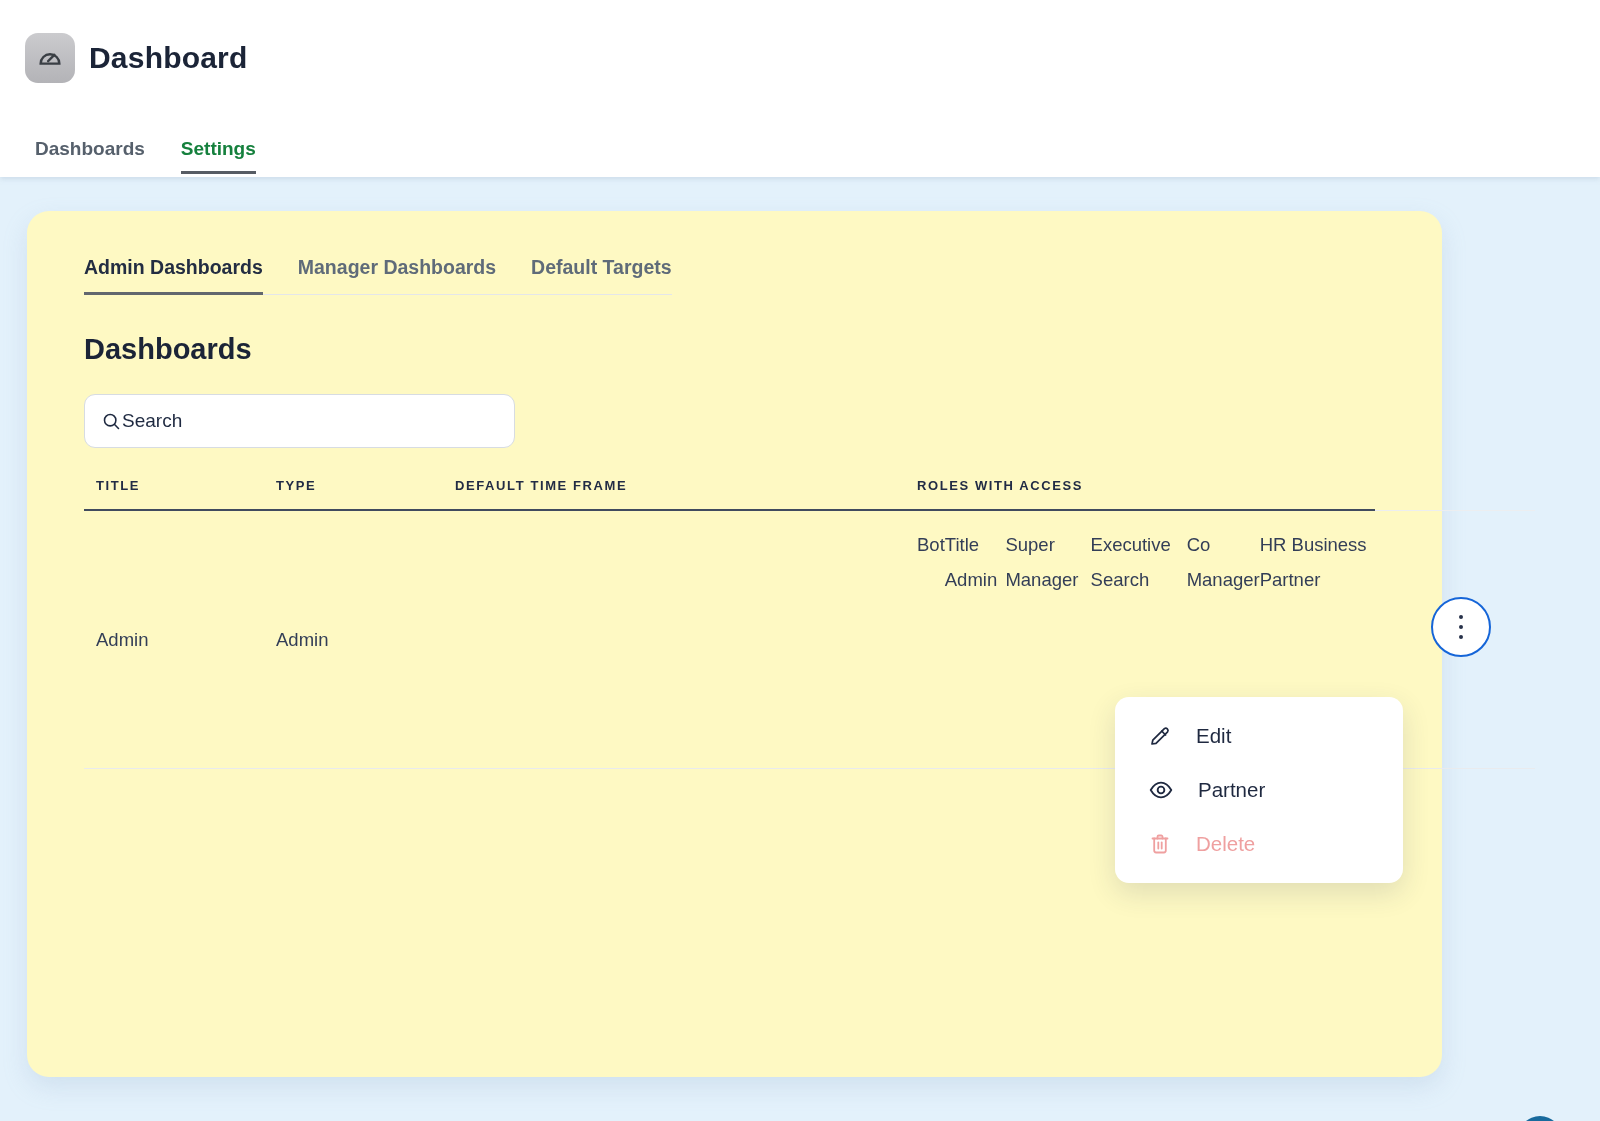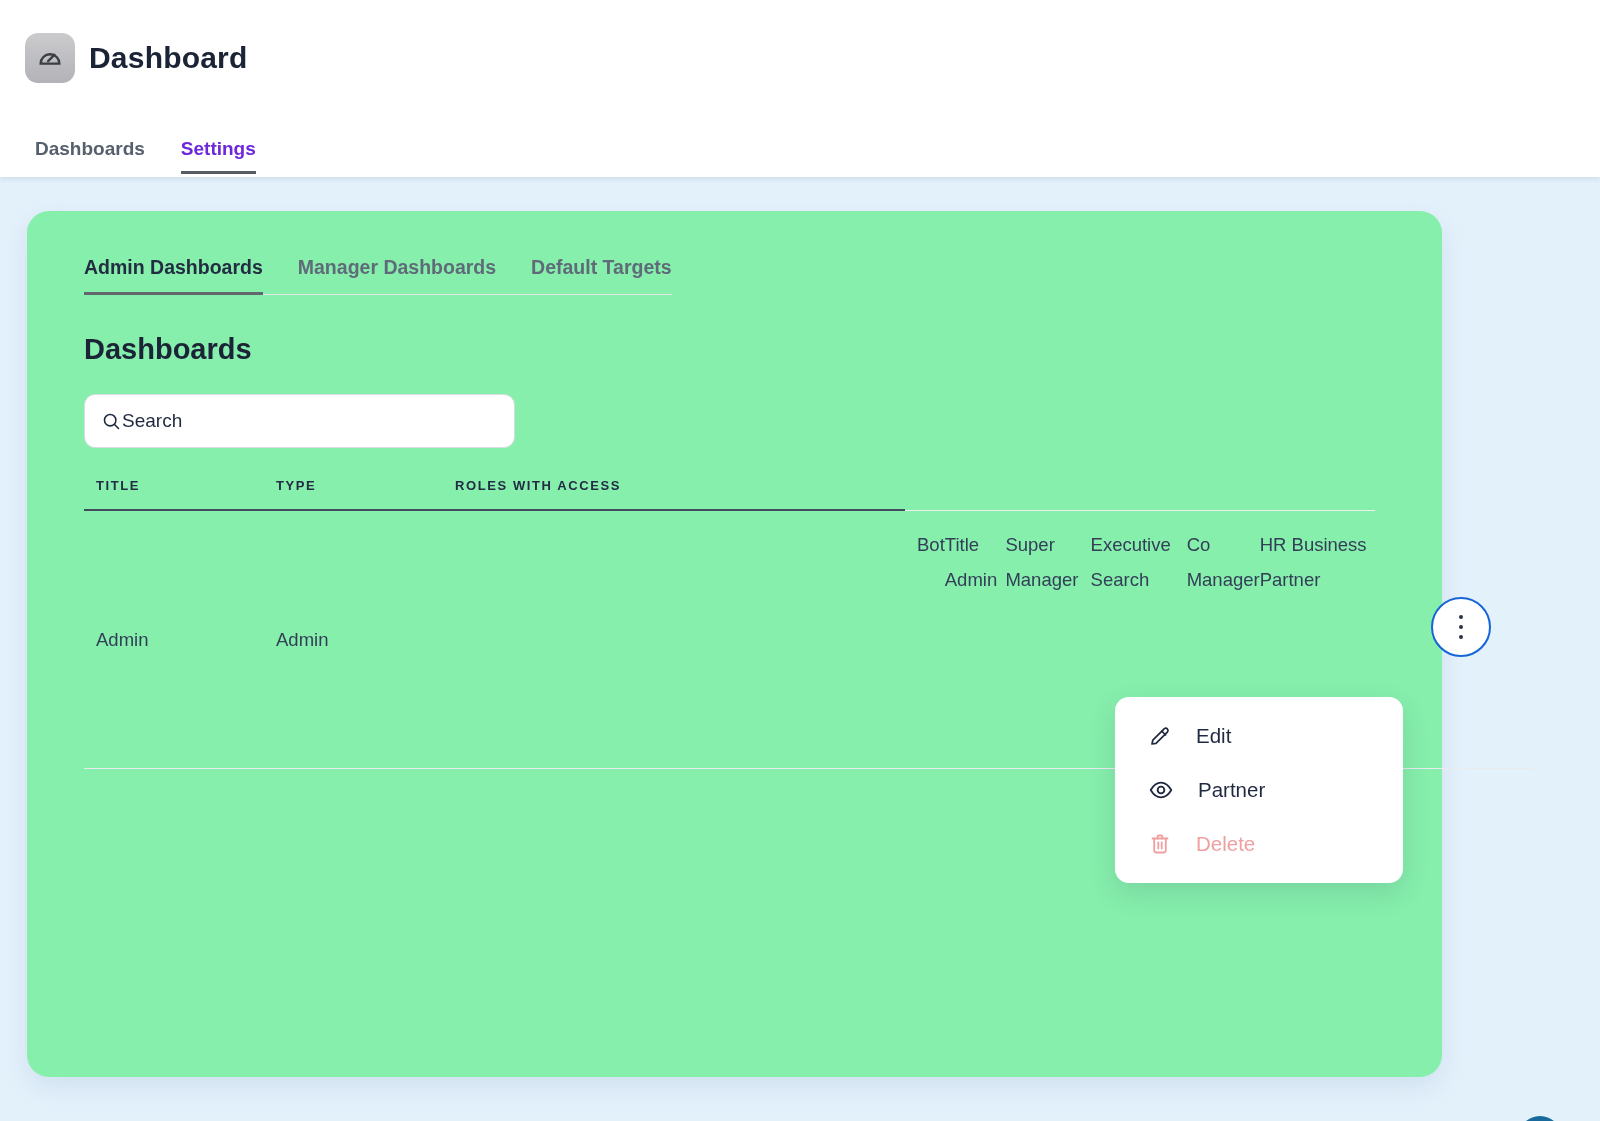--- a/index.html
+++ b/index.html
@@ -22,30 +22,30 @@
     background:linear-gradient(180deg,#cbcbce 0%,#b3b3b7 100%);
     display:flex; align-items:center; justify-content:center;
   }
   .page-title { font-size:30px; font-weight:800; color:#1b2437; letter-spacing:.2px; }
 
   .top-tabs { position:absolute; left:35px; top:138px; display:flex; gap:36px; }
   .top-tab {
     font-size:19px; font-weight:600; color:#56606c;
     padding-bottom:11px; border-bottom:3px solid transparent; cursor:pointer;
   }
-  .top-tab.active { color:#6d28d9; border-bottom-color:#575c64; }
+  .top-tab.active { color:#15803d; border-bottom-color:#575c64; }
 
   
   .content {
     position:absolute; left:0; top:177px; width:1600px; height:944px;
     background:#e3f1fb;
   }
   .card {
     position:absolute; left:27px; top:34px; width:1415px; height:866px;
-    background:#86efac; border-radius:22px;
+    background:#fef9c3; border-radius:22px;
     box-shadow:0 10px 24px rgba(140,170,200,.22);
     padding:45px 0 0 57px;
   }
 
   
   .card-tabs { display:inline-flex; gap:35px; border-bottom:1px solid #e4e6ea; }
   .card-tab {
     font-size:19.5px; font-weight:600; color:#5f6b79;
     padding-bottom:13px; margin-bottom:-1px;
     border-bottom:3px solid transparent; cursor:pointer; white-space:nowrap;
@@ -154,20 +154,21 @@
           <path d="M15.5 15.5 L20 20"></path>
         </svg>
       </span>
       <input type="text" placeholder="Search" style="">
     </div>
 
     <div class="table">
       <div class="thead">
         <div class="th">Title</div>
         <div class="th">Type</div>
+        <div class="th">Default Time Frame</div>
         <div class="th">Roles With Access</div>
         <div class="th actions"></div>
       </div>
 
       <div class="trow">
         <div class="td">Admin</div>
         <div class="td">Admin</div>
         <div class="td"></div>
         <div class="td roles-cell">
           <div class="roles-stack">

